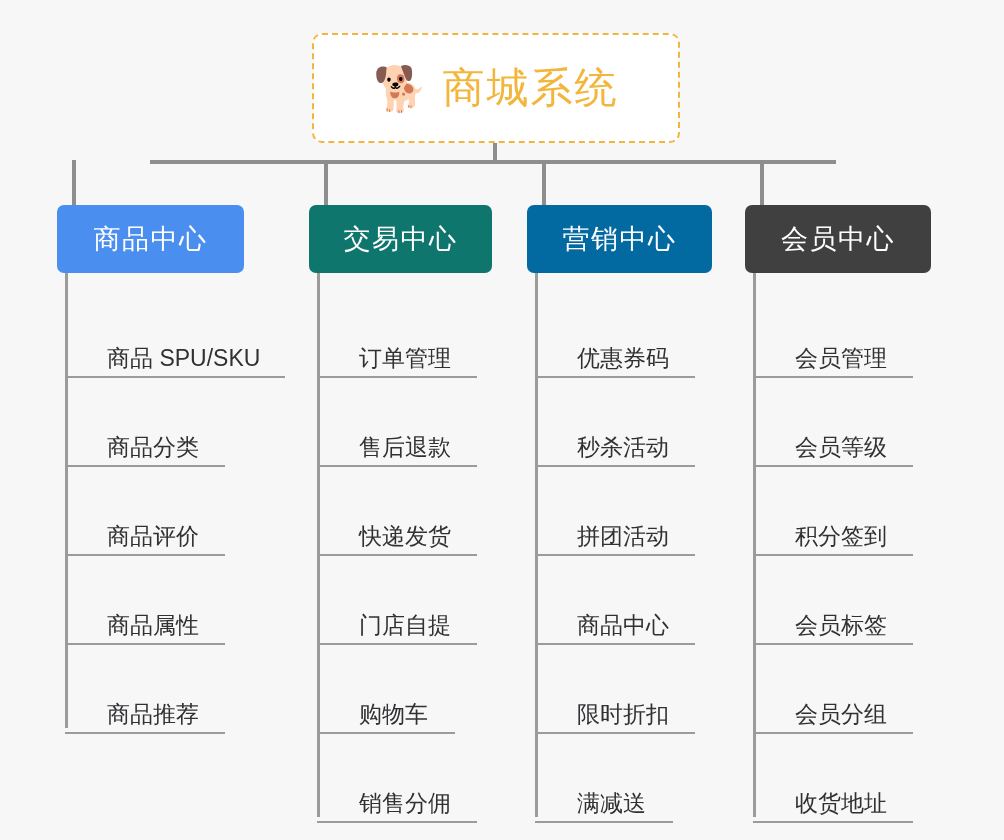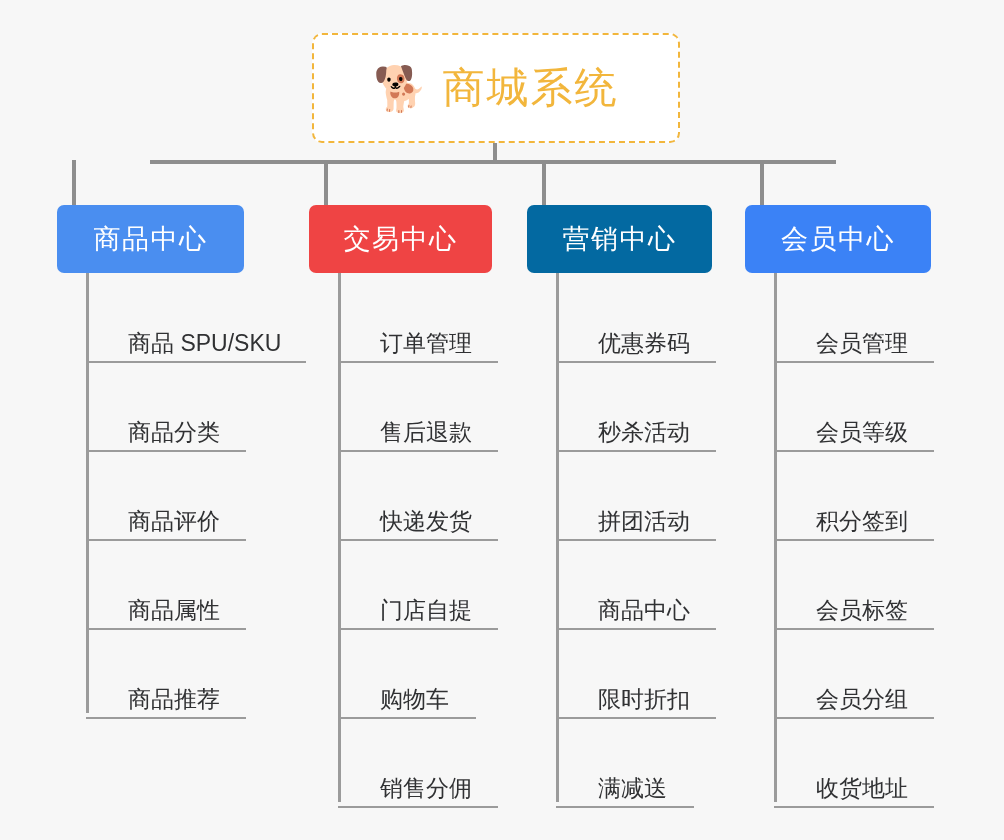--- a/index.html
+++ b/index.html
@@ -88,22 +88,22 @@
     justify-content: center;
     color: #ffffff;
     font-size: 27px;
     letter-spacing: 1.5px;
     white-space: nowrap;
   }
 
   
   .leaf-list {
     position: relative;
-    margin-left: 29px;
-    padding-top: 1px;
+    margin-left: 8px;
+    padding-top: 16px;
   }
   .leaf-trunk {
     position: absolute;
     left: 0;
     top: 0;
     bottom: 6px;
     width: 3px;
     background: #9b9b9b;
   }
   .leaf-item {
@@ -172,21 +172,21 @@
             <div class="leaf-underline" style="width: 160px;"></div>
             <span class="leaf-label">商品属性</span>
           </div>
           <div class="leaf-item">
             <div class="leaf-underline" style="width: 160px;"></div>
             <span class="leaf-label">商品推荐</span>
           </div>
         </div>
       </div>
       <div class="column" style="left: 309px;">
-        <div class="cat-box" style="width: 183px; background: #ef4444; text-align: right;">
+        <div class="cat-box" style="width: 183px; background: #0f766e; text-align: right;">
           <span>交易中心</span>
         </div>
         <div class="leaf-list">
           <div class="leaf-trunk"></div>
           <div class="leaf-item">
             <div class="leaf-underline" style="width: 160px;"></div>
             <span class="leaf-label">订单管理</span>
           </div>
           <div class="leaf-item">
             <div class="leaf-underline" style="width: 160px;"></div>
@@ -236,21 +236,21 @@
             <div class="leaf-underline" style="width: 160px;"></div>
             <span class="leaf-label">限时折扣</span>
           </div>
           <div class="leaf-item">
             <div class="leaf-underline" style="width: 138px;"></div>
             <span class="leaf-label">满减送</span>
           </div>
         </div>
       </div>
       <div class="column" style="left: 745px;">
-        <div class="cat-box" style="width: 186px; background: #3b82f6;">
+        <div class="cat-box" style="width: 186px; background: #404040;">
           <span>会员中心</span>
         </div>
         <div class="leaf-list">
           <div class="leaf-trunk"></div>
           <div class="leaf-item">
             <div class="leaf-underline" style="width: 160px;"></div>
             <span class="leaf-label">会员管理</span>
           </div>
           <div class="leaf-item">
             <div class="leaf-underline" style="width: 160px;"></div>

